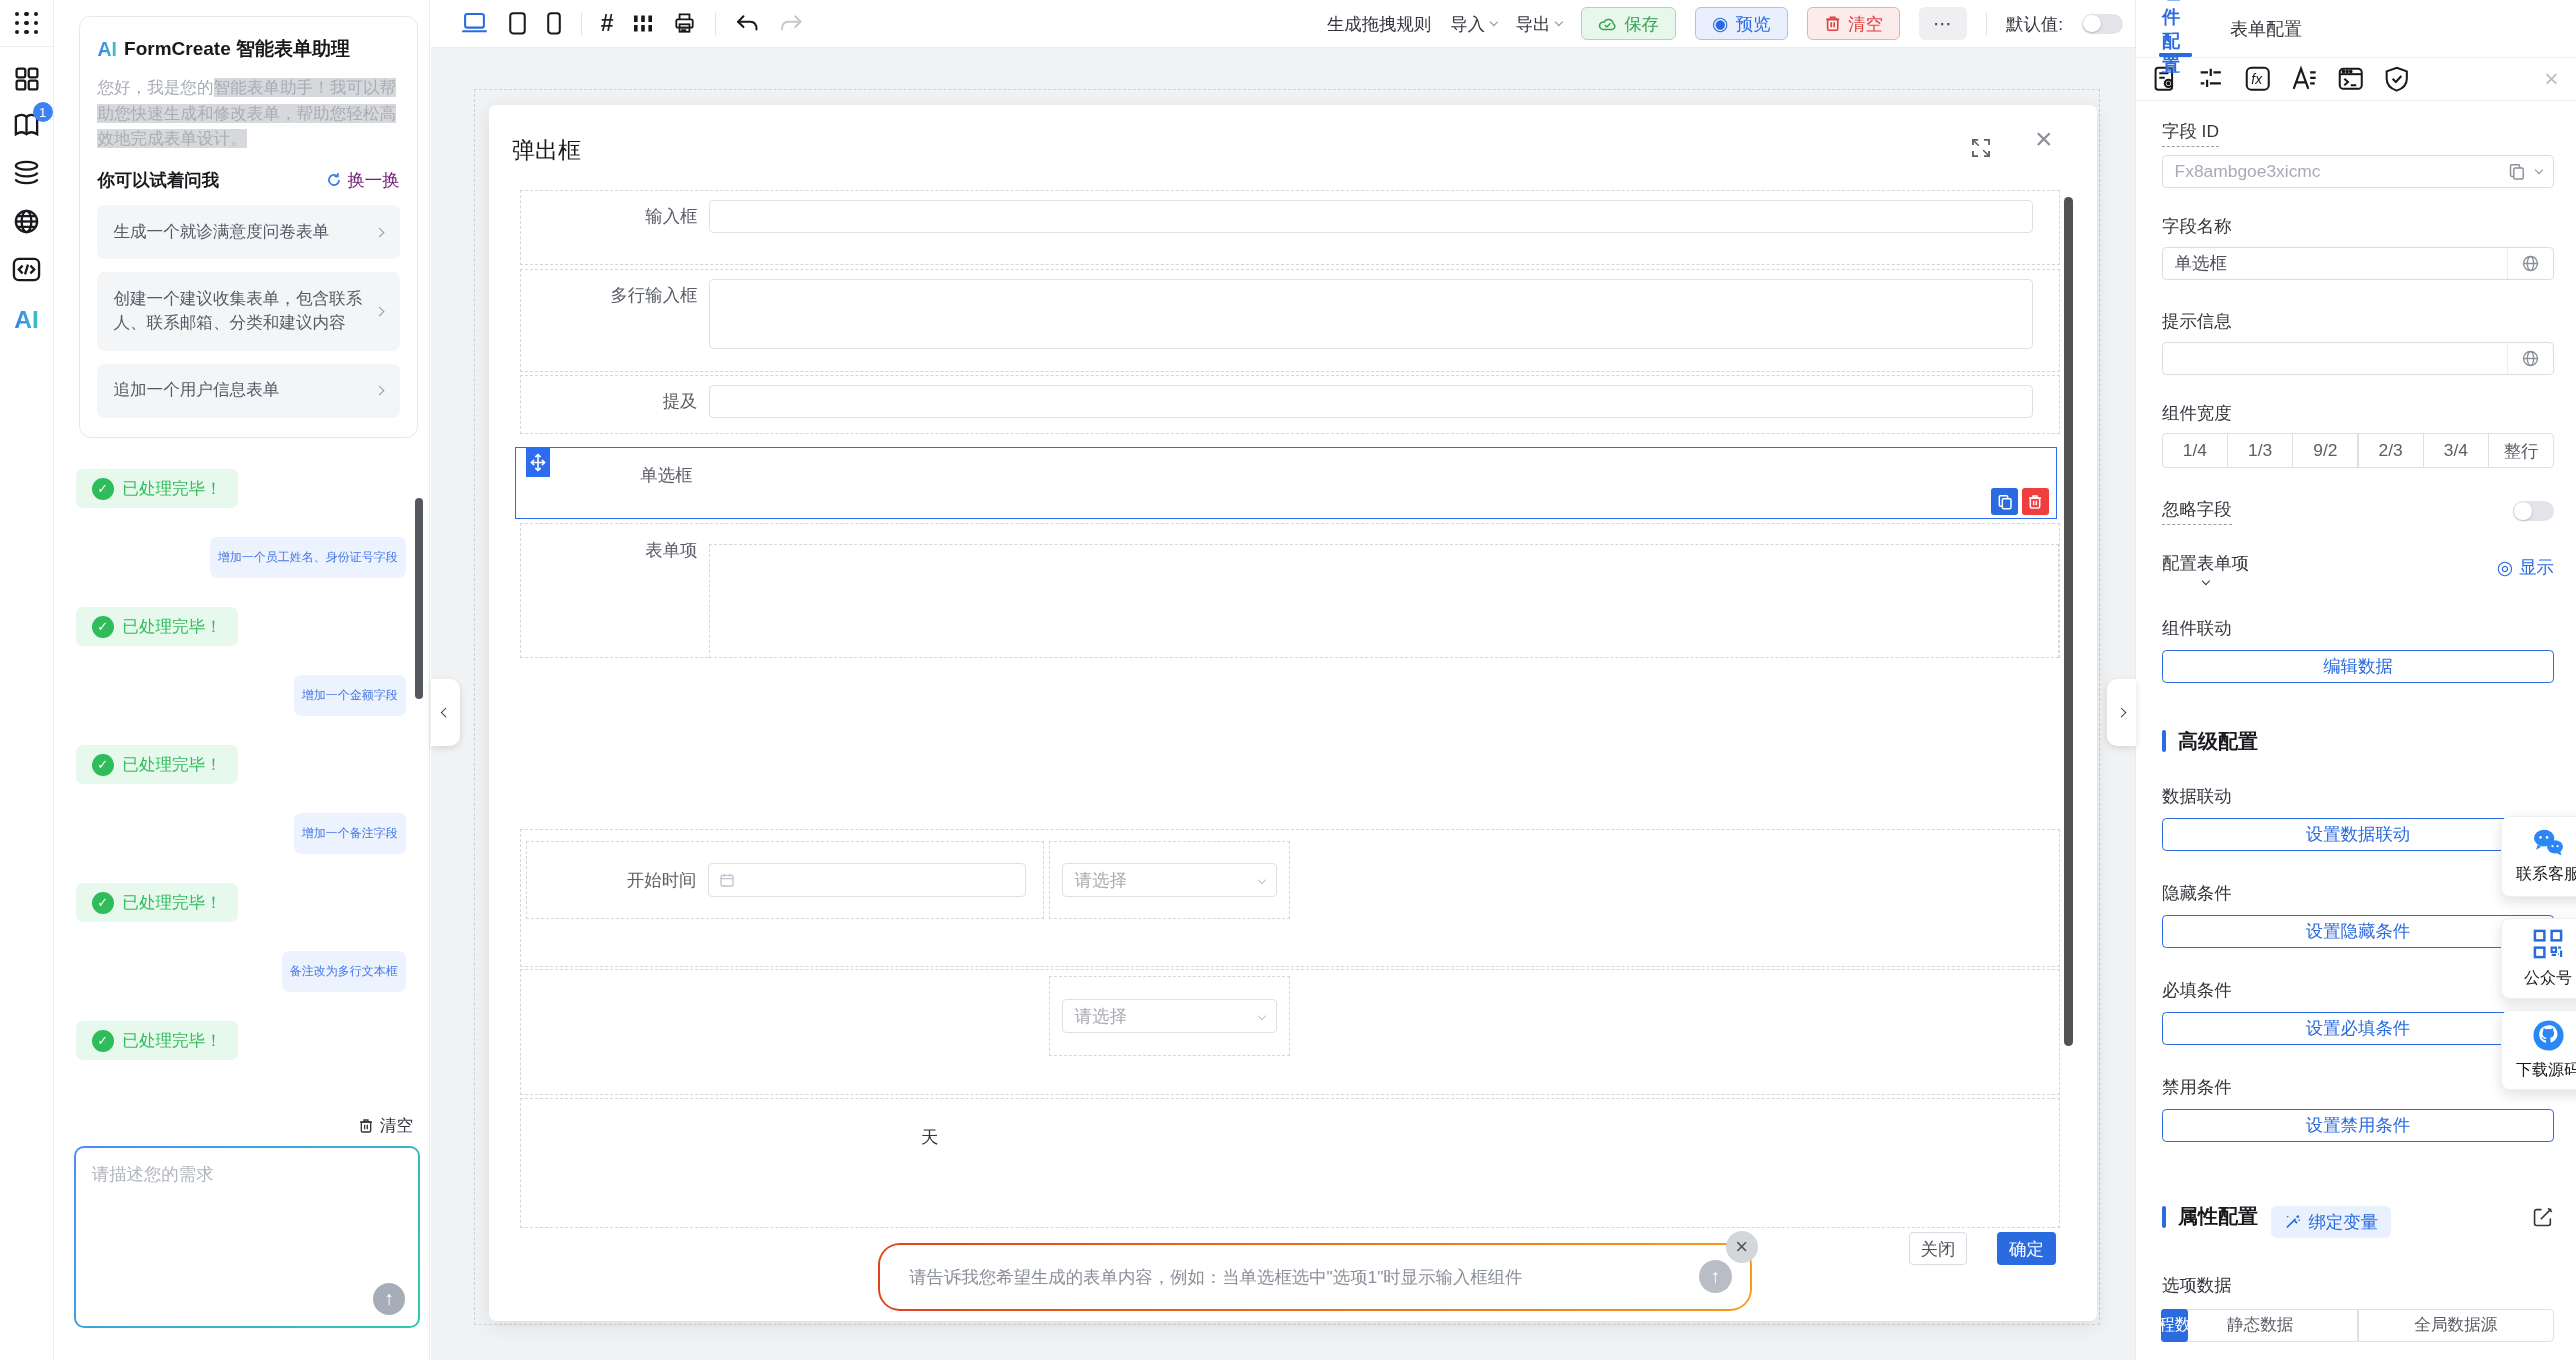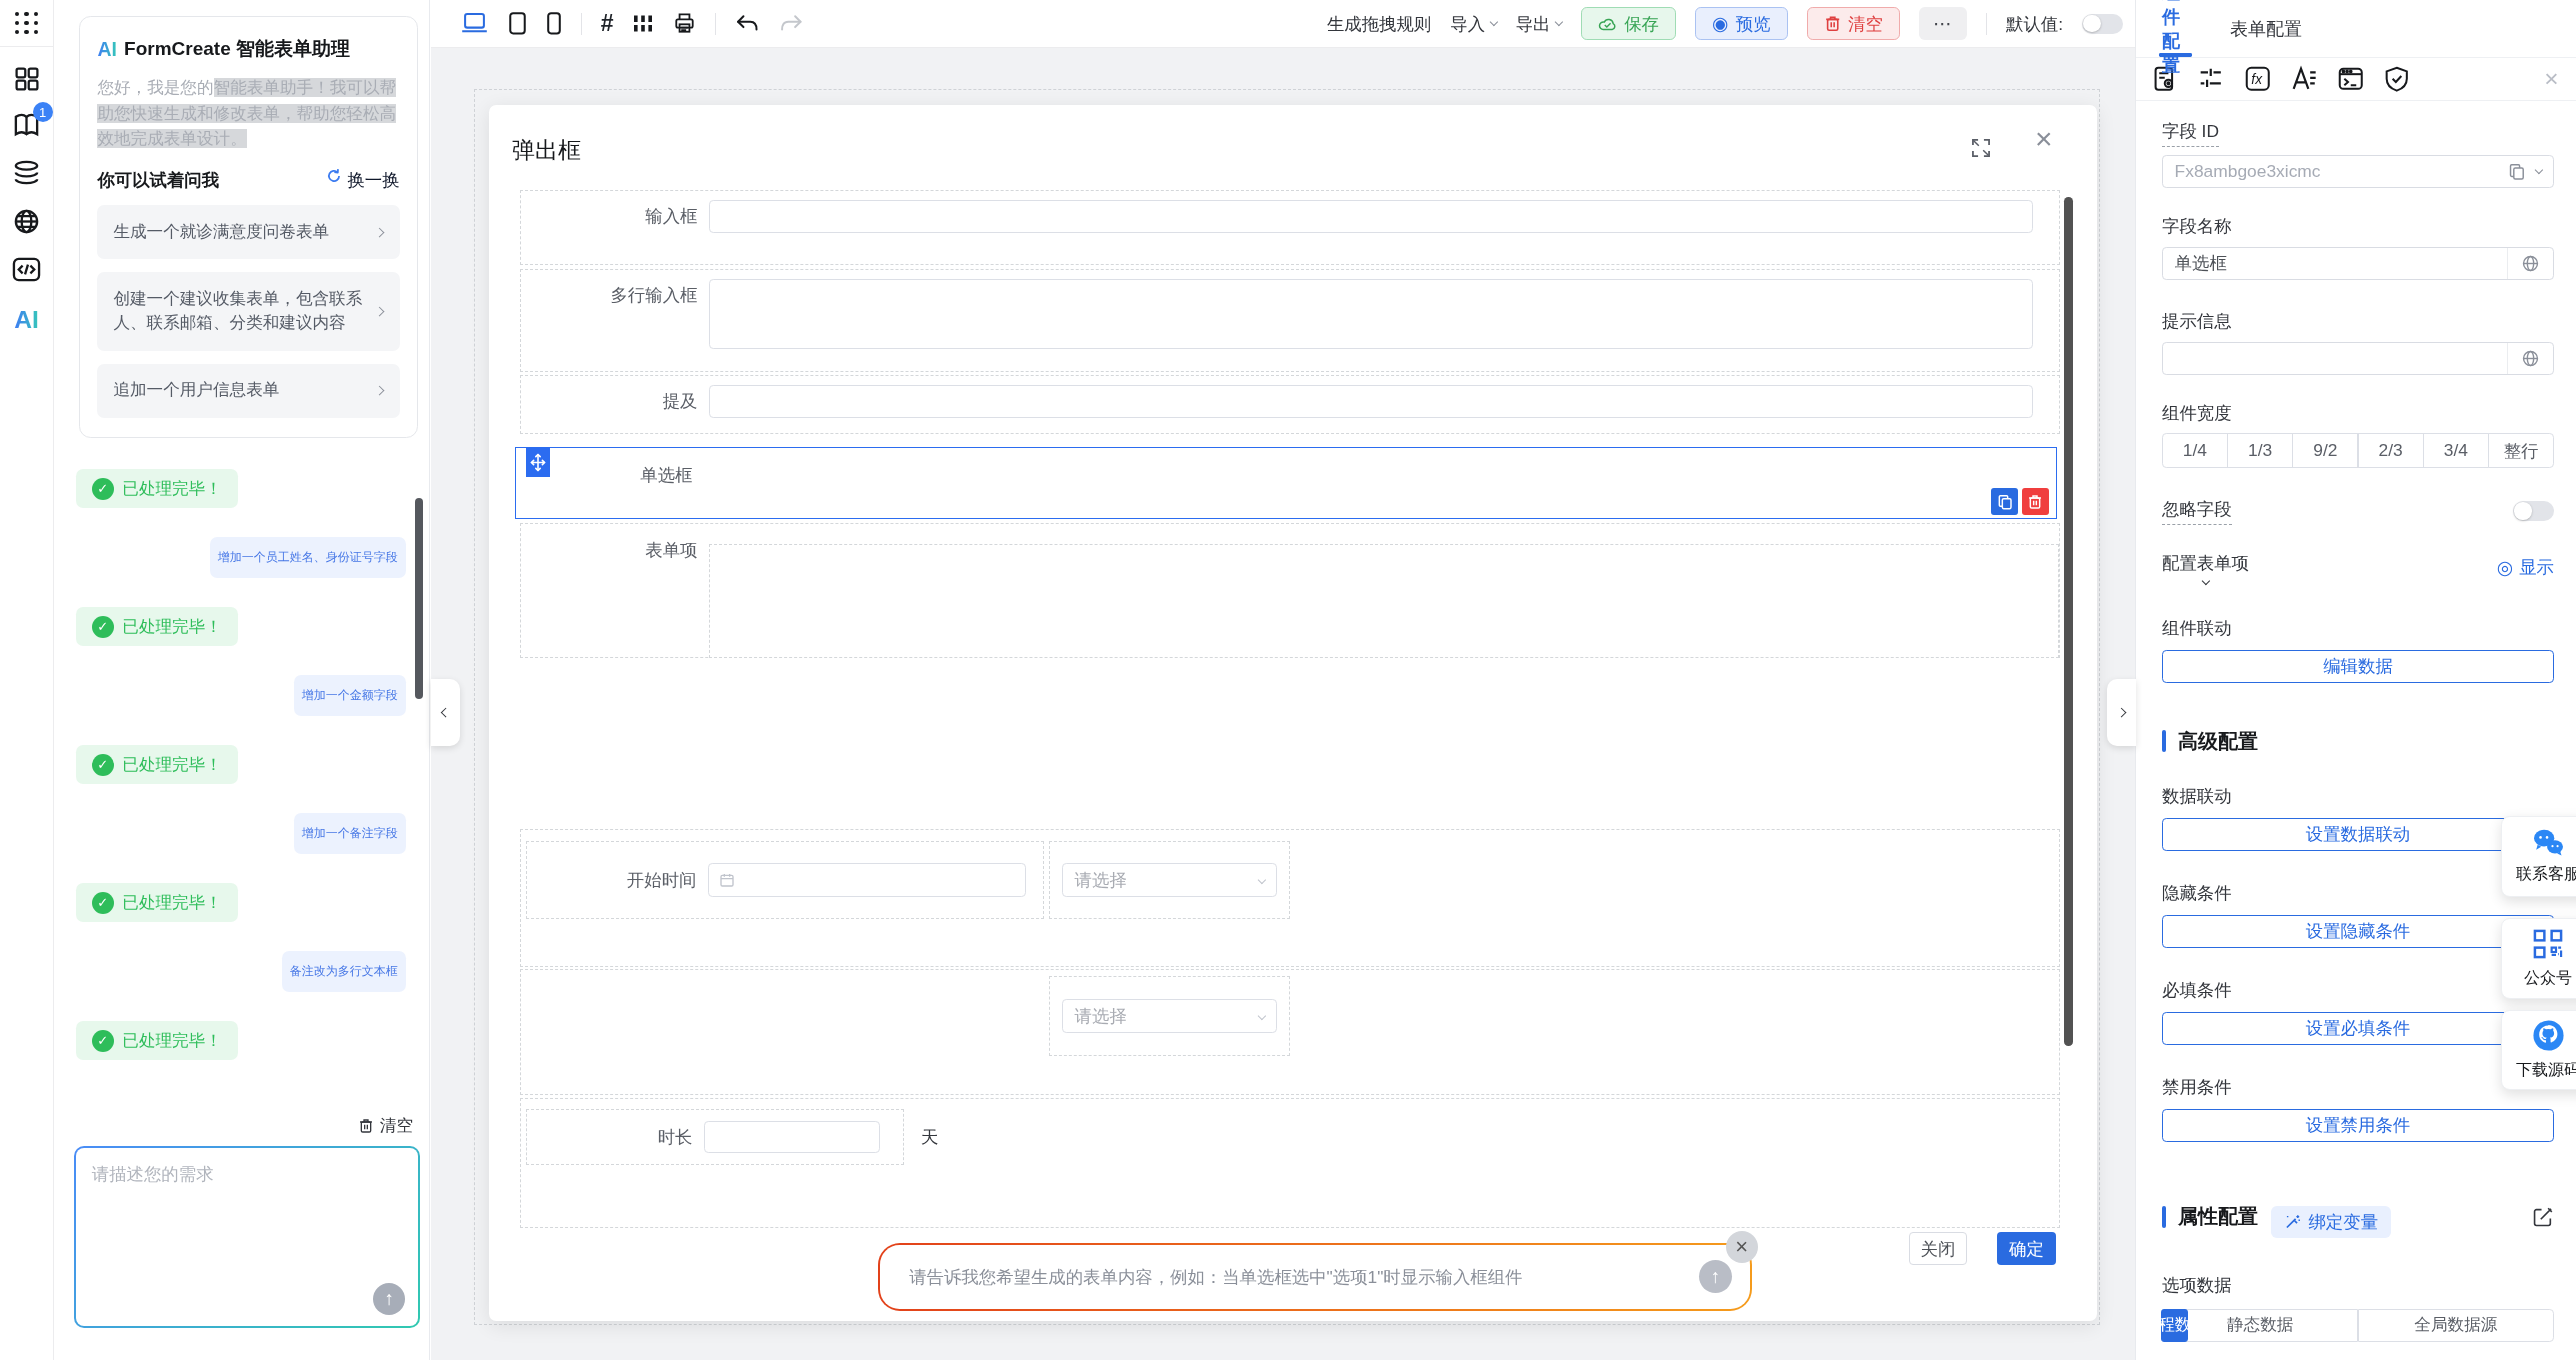--- a/index.html
+++ b/index.html
@@ -17,21 +17,21 @@
   
   .chat{position:absolute;left:54px;top:0;width:376px;height:1360px;background:#fff;border-right:0.7px solid #e8eaee;}
   .sugg-card{position:absolute;left:25px;top:16px;width:339px;border:1.1px solid #e5e7eb;border-radius:11.6px;padding:19px 17.4px;background:#fff;}
   .sc-head{display:flex;align-items:center;gap:7.2px;}
   .ai-logo{font-size:19.5px;font-weight:bold;background:linear-gradient(90deg,#3f7bf5,#35c8b9);-webkit-background-clip:text;background-clip:text;color:transparent;}
   .sc-title{font-size:19px;font-weight:bold;color:#17191c;}
   .sc-intro{margin-top:13px;font-size:16.6px;line-height:1.55;color:#a9adb5;}
   .sc-intro .hl{background:#d6d8db;}
   .try-row{margin-top:16px;display:flex;align-items:center;justify-content:space-between;}
   .try-label{font-size:17.4px;font-weight:bold;color:#17191c;}
-  .refresh{display:flex;align-items:flex-start;gap:5.8px;color:#0f172a;font-size:17.4px;cursor:pointer;}
+  .refresh{display:flex;align-items:center;gap:5.8px;color:#701a75;font-size:17.4px;cursor:pointer;}
   .sugg{margin-top:13px;background:#f4f5f7;border-radius:7.2px;padding:14.5px 16px;display:flex;align-items:center;justify-content:space-between;gap:10px;cursor:pointer;}
   .sugg span{font-size:16.6px;line-height:1.5;color:#555b66;}
   .sugg .chv{color:#8a8f99;flex:0 0 auto;}
   .msgs{position:absolute;left:18px;right:11.6px;top:469px;height:651px;display:flex;flex-direction:column;overflow:hidden;}
   .msg-sys{align-self:flex-start;margin:0 0 29px 3.6px;background:#e7f8ec;border-radius:7.2px;padding:8.7px 16px;display:flex;align-items:center;gap:8.7px;}
   .msg-sys b{font-weight:normal;color:#2ebd5a;font-size:16.6px;}
   .ck{width:22px;height:22px;border-radius:50%;background:#2ebd5a;display:flex;align-items:center;justify-content:center;color:#fff;font-size:13px;}
   .msg-user{align-self:flex-end;margin:0 11.6px 29px 0;background:#ecf2fe;border-radius:7.2px;padding:11px 8px;color:#4677e6;font-size:12px;line-height:1.55;max-width:264px;text-align:center;}
   .chat-thumb{position:absolute;right:6.5px;top:498px;width:8px;height:201px;border-radius:4.3px;background:#55585e;}
   .clear-row{position:absolute;right:16px;top:1115px;display:flex;align-items:center;gap:5.8px;font-size:16.6px;color:#33363c;cursor:pointer;}
@@ -427,24 +427,20 @@
       <div class="frow" style="left:31px;top:864px;width:1540px;height:126px;">
         <div class="cell" style="left:528px;top:5.8px;width:241px;height:80px;justify-content:center;">
           <div class="sel">
               <span>请选择</span>
               <i class="chv d sm"></i>
             </div>
         </div>
       </div>
 
       <div class="frow" style="left:31px;top:993px;width:1540px;height:130px;">
-        <div class="cell" style="left:5px;top:10px;width:378px;height:56px;">
-          <div class="flabel" style="flex:0 0 177px;">时长</div>
-          <input class="tin" style="width: 176px; height: 32px;">
-        </div>
         <span style="position:absolute;left:400px;top:26px;font-size:17.4px;color:#33363c;">天</span>
       </div>
 
       <div class="dlg-thumb"></div>
       <div class="ft-btn ft-close">关闭</div>
       <div class="ft-btn ft-ok">确定</div>
     </div>
 
     <div class="prompt">
       <div class="inner">

